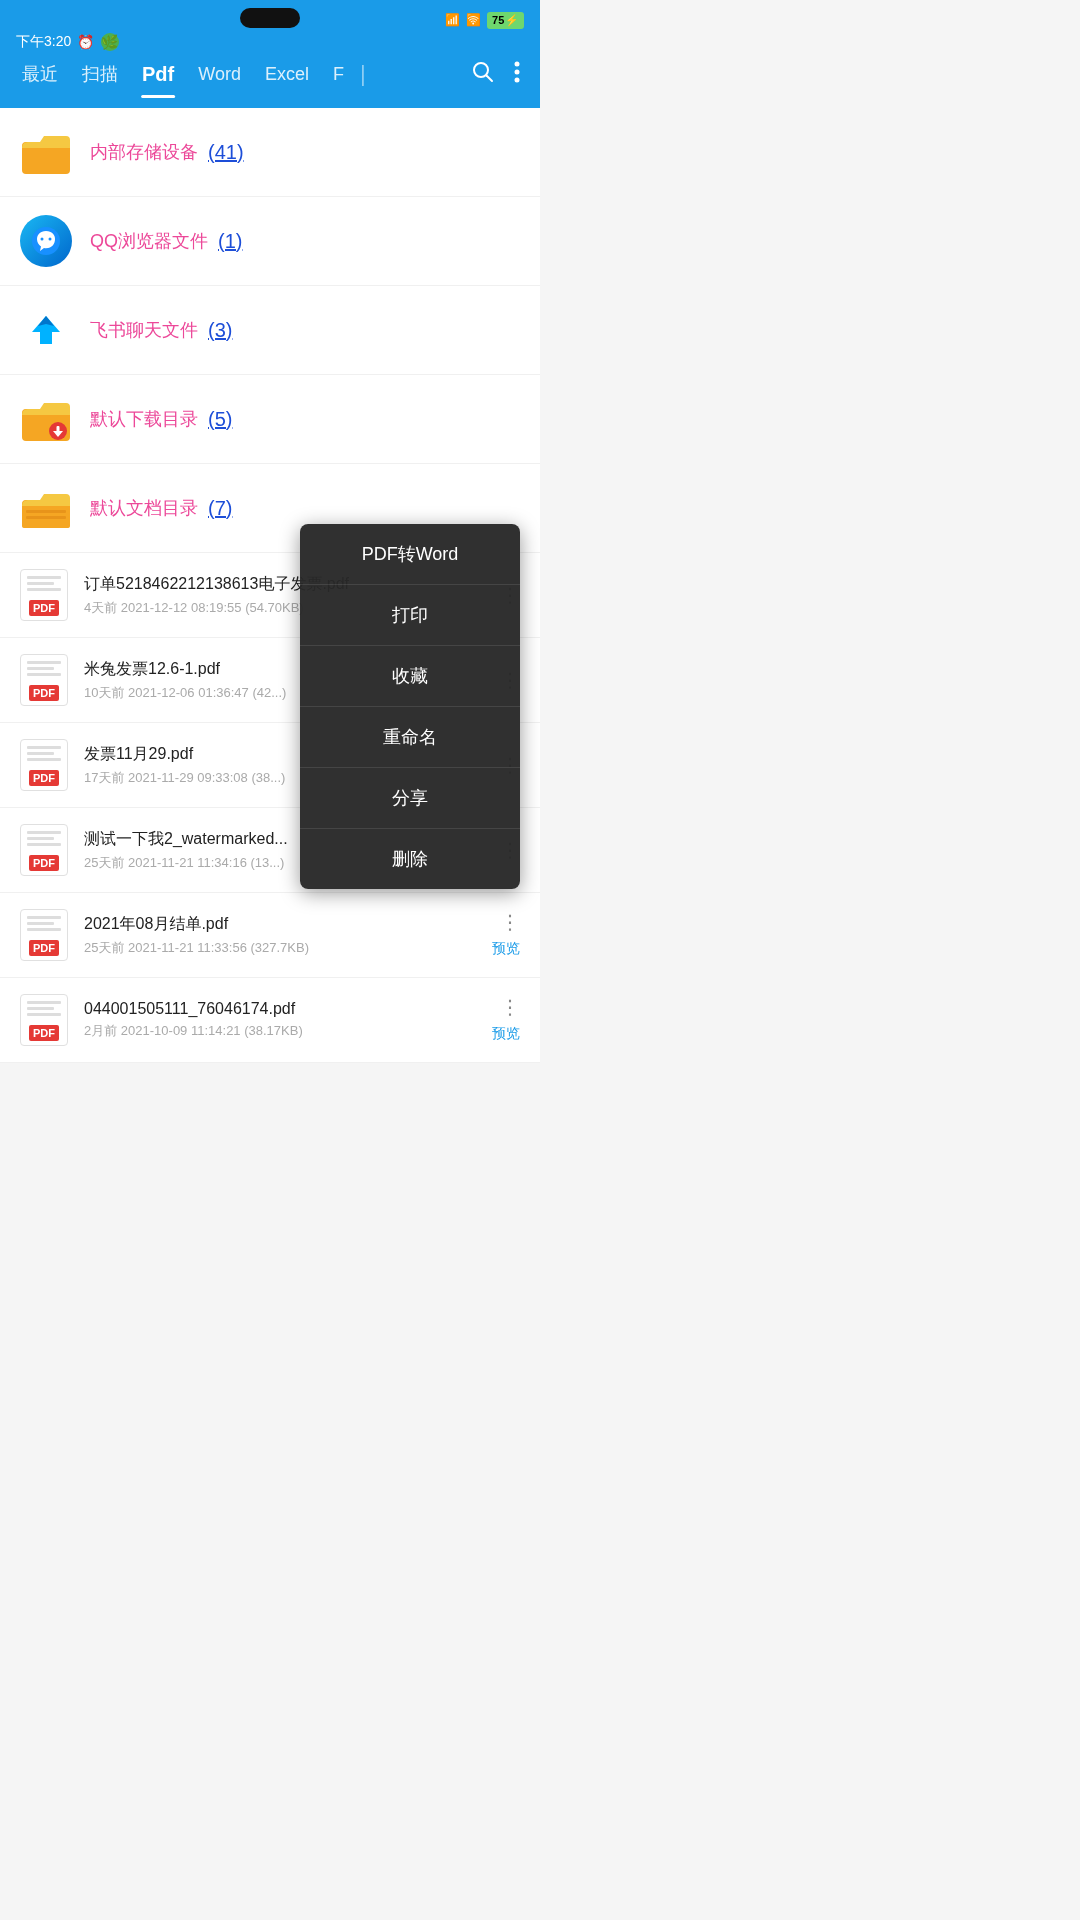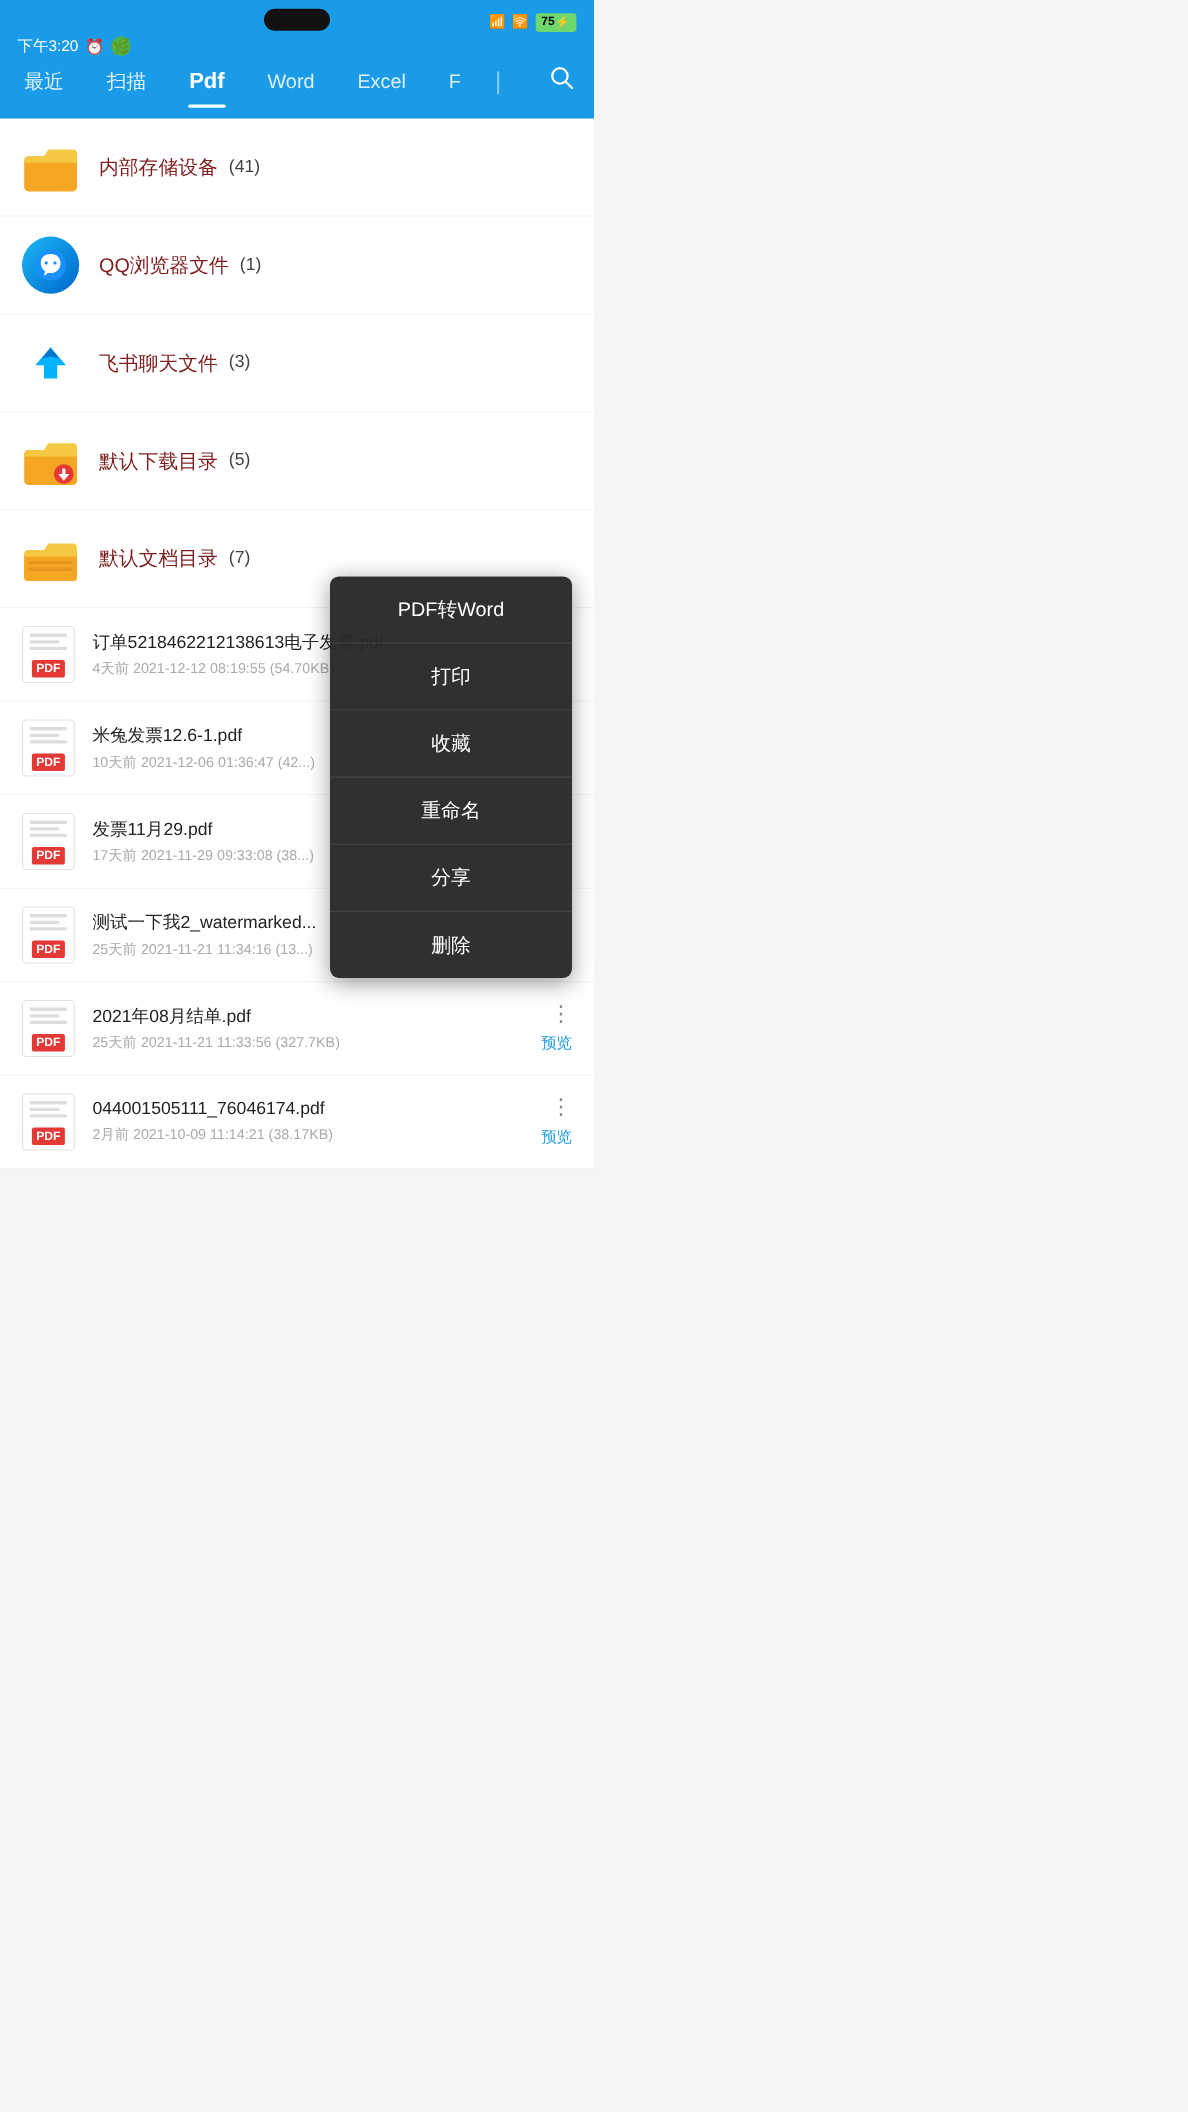--- a/index.html
+++ b/index.html
@@ -39,21 +39,21 @@
       justify-content: space-between;
     }
 
     
     .top-nav {
       background: #1a9be8;
       height: 68px;
       display: flex;
       align-items: center;
       padding: 0 10px;
-      gap: 15px;
+      gap: 0;
     }
     .nav-item {
       color: rgba(255,255,255,0.85);
       font-size: 18px;
       padding: 8px 12px;
       cursor: pointer;
       white-space: nowrap;
       position: relative;
     }
     .nav-item.active {
@@ -103,26 +103,27 @@
       margin-right: 18px;
       flex-shrink: 0;
       position: relative;
     }
     .folder-body {
       display: flex;
       align-items: center;
     }
     .folder-name {
       font-size: 18px;
-      color: #7f1d1d;
+      color: #ec4899;
       margin-right: 10px;
     }
     .folder-count {
-      font-size: 16px;
-      color: #404040;
+      font-size: 20px;
+      color: #1d4ed8;
+      text-decoration: underline;
     }
 
     
     .folder-svg { width: 52px; height: 52px; }
 
     
     .file-item {
       display: flex;
       align-items: center;
       padding: 16px 20px;

